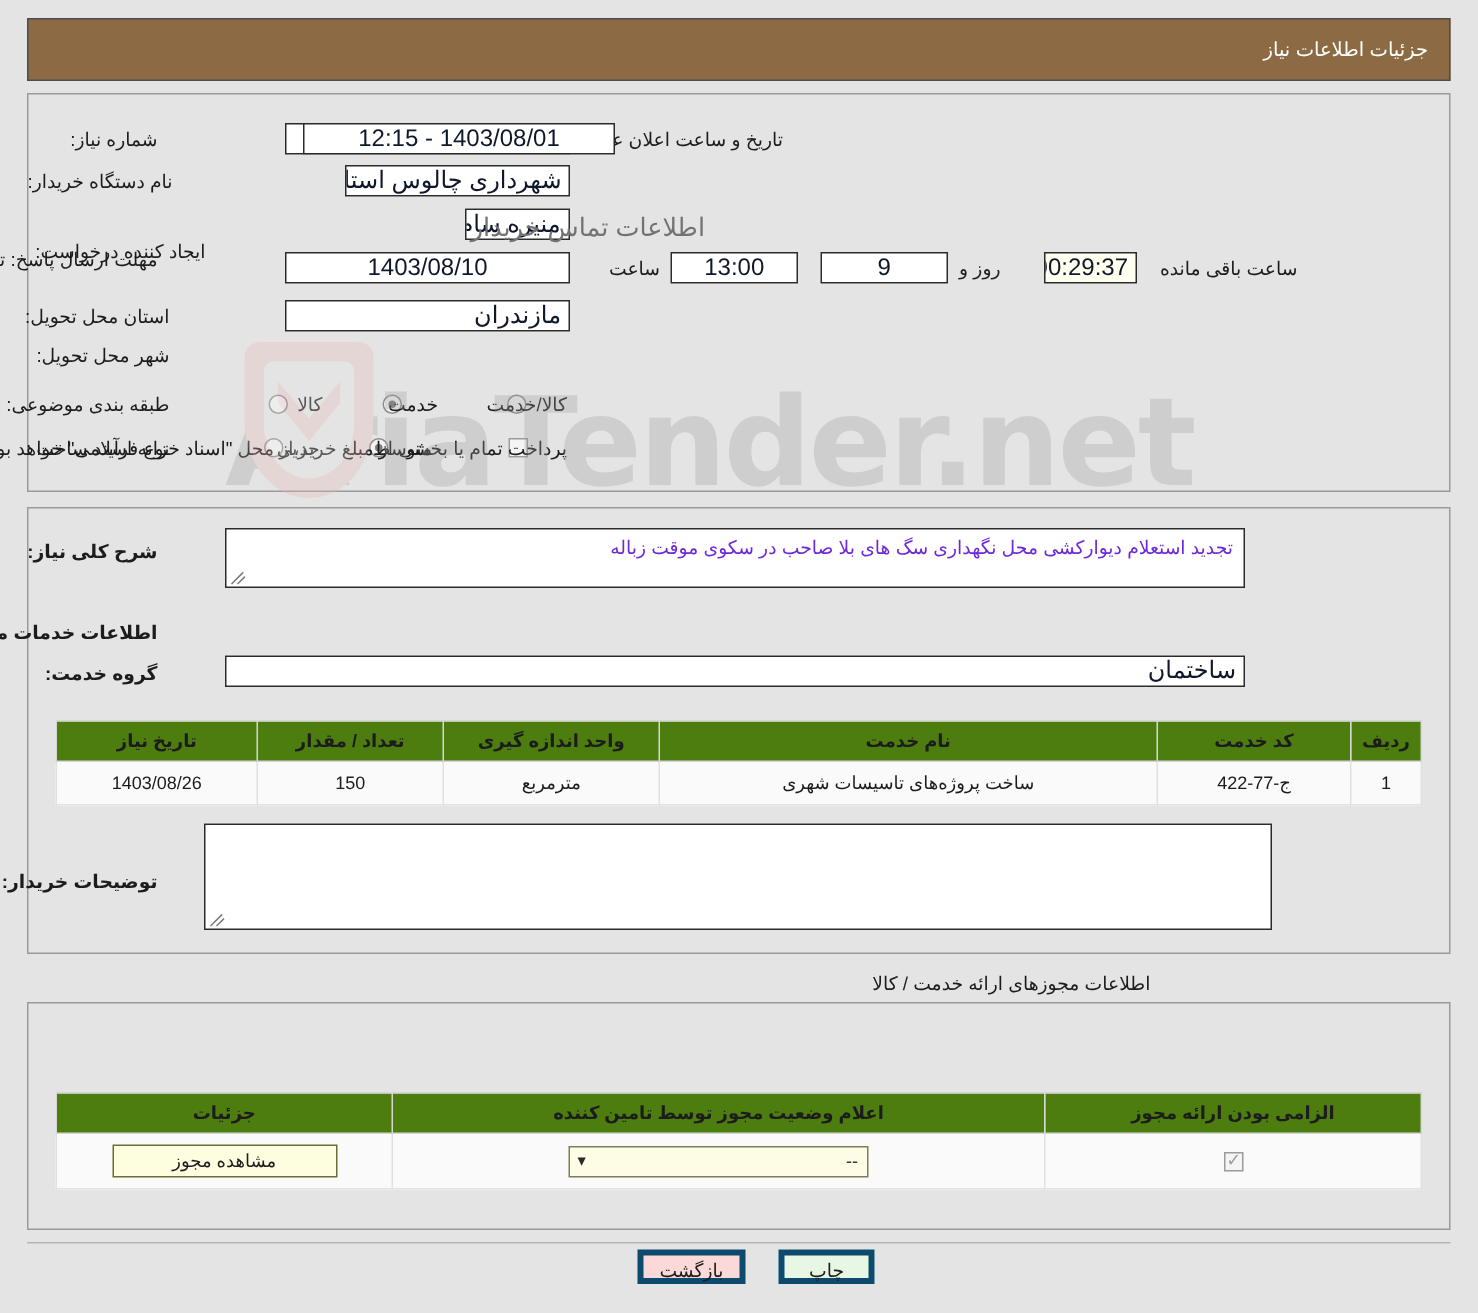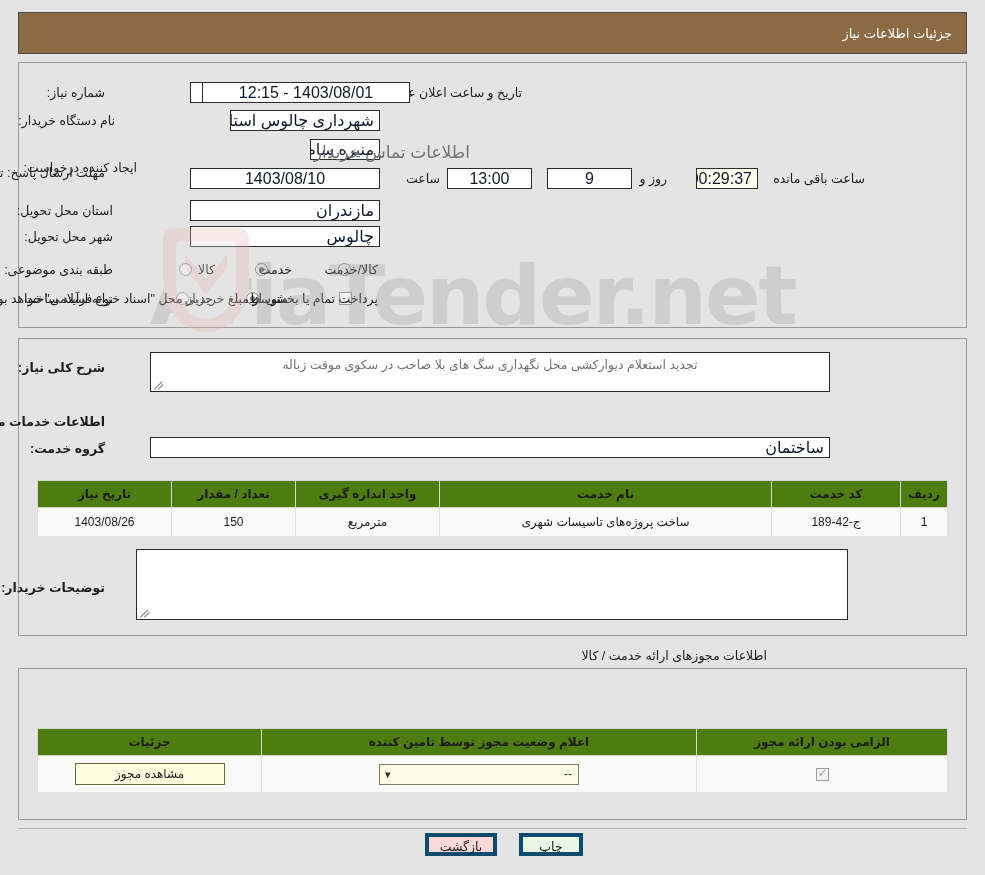--- a/index.html
+++ b/index.html
@@ -154,23 +154,23 @@
     color: #9d9d9d;
   }
 
   
   .ta {
     position: absolute;
     box-sizing: border-box;
     border: 1px solid #2b2b2b;
     background: #ffffff;
     font-size: 12.5px;
-    color: #737373;
+    color: #6d28d9;
     padding: 4px 7px;
-    text-align: center;
+    text-align: right;
     overflow: hidden;
   }
   .ta .grip {
     position: absolute;
     left: 2px; bottom: 1px;
     width: 12px; height: 12px;
     pointer-events: none;
   }
   .ta .grip i {
     position: absolute;
@@ -297,21 +297,20 @@
   <div class="fld center" style="right:453px; top:168px; width:85px;">13:00</div>
   <div class="fld center" style="right:353px; top:168px; width:85px;">9</div>
   <div class="lbl" style="right:318px; top:171px;">روز و</div>
   <div class="fld cream" style="right:227px; top:168px; width:62px;">00:29:37</div>
   <div class="lbl" style="right:120px; top:171px;">ساعت باقی مانده</div>
 
   <div class="lbl" style="right:872px; top:203px;">استان محل تحویل:</div>
   <div class="fld right" style="right:605px; top:200px; width:190px;">مازندران</div>
 
   <div class="lbl" style="right:872px; top:229px;">شهر محل تحویل:</div>
-  <div class="fld right" style="right:605px; top:226px; width:190px;">چالوس</div>
 
   <div class="lbl" style="right:872px; top:262px;">طبقه بندی موضوعی:</div>
   <div class="radio" style="right:793px; top:263px;"></div>
   <div class="lbl" style="right:770px; top:262px;">کالا</div>
   <div class="radio on" style="right:717px; top:263px;"></div>
   <div class="lbl" style="right:693px; top:262px;">خدمت</div>
   <div class="radio" style="right:634px; top:263px;"></div>
   <div class="lbl" style="right:607px; top:262px;">کالا/خدمت</div>
 
   <div class="lbl" style="right:872px; top:291px;">نوع فرآیند ساخت :</div>
@@ -346,21 +345,21 @@
         <th style="width:120px;">کد خدمت</th>
         <th>نام خدمت</th>
         <th style="width:135px;margin-top:48px;">واحد اندازه گیری</th>
         <th style="width:115px;">تعداد / مقدار</th>
         <th style="width:125px;">تاریخ نیاز</th>
       </tr>
     </thead>
     <tbody>
       <tr>
         <td>1</td>
-        <td>ج-42-189</td>
+        <td>ج-77-422</td>
         <td>ساخت پروژه‌های تاسیسات شهری</td>
         <td>مترمربع</td>
         <td>150</td>
         <td>1403/08/26</td>
       </tr>
     </tbody>
   </table>
 
   <div class="lbl bold" style="right:880px; top:580px;">توضیحات خریدار:</div>
   <div class="ta" style="right:137px; top:549px; left:136px; height:71px;">

